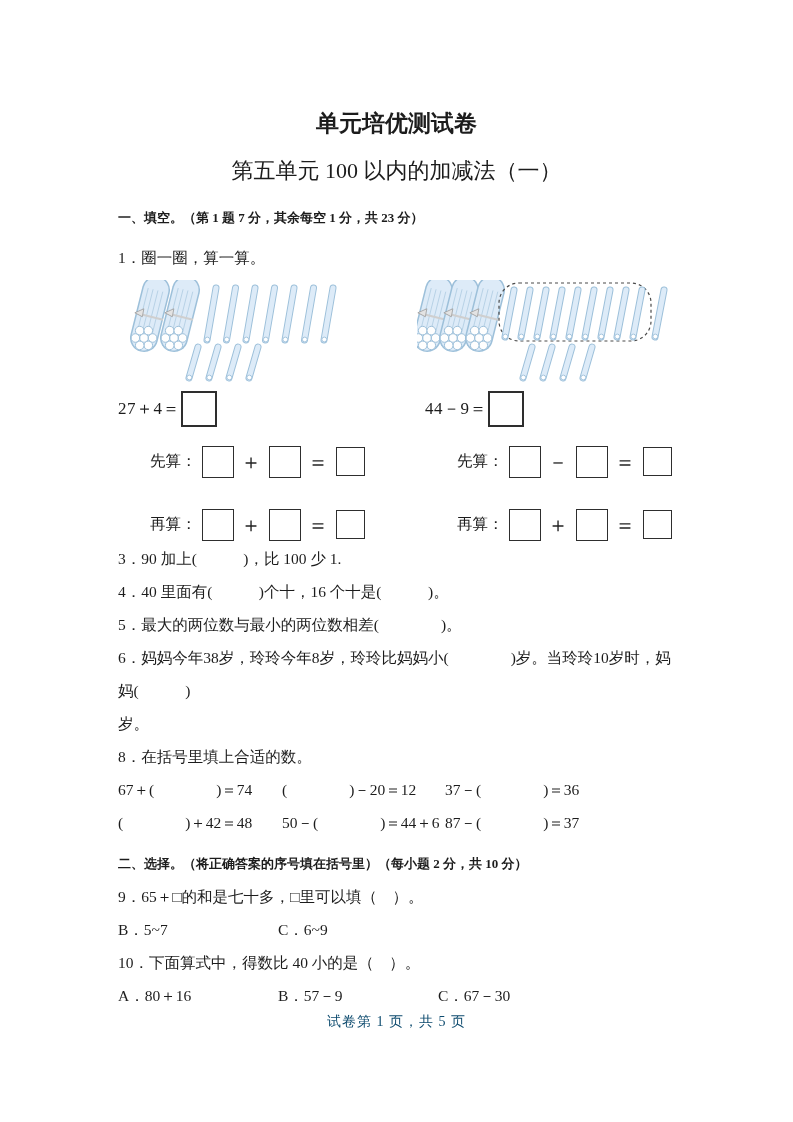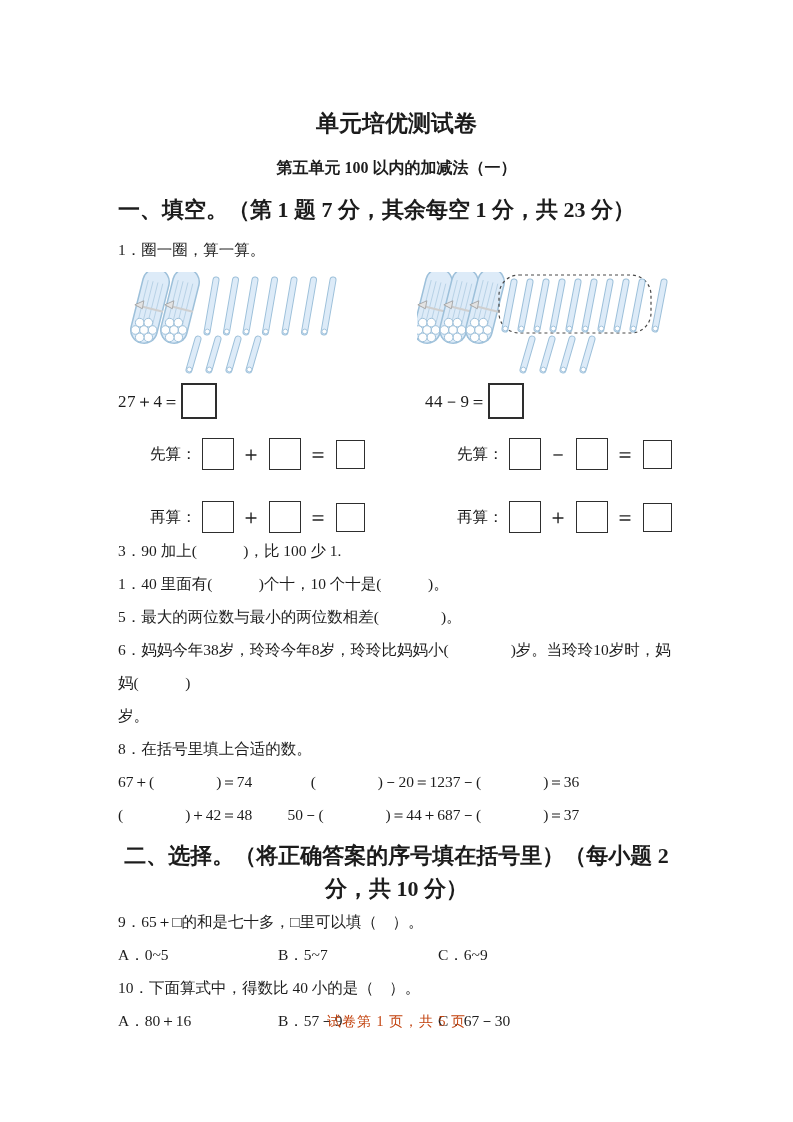--- a/index.html
+++ b/index.html
@@ -12,25 +12,25 @@
     overflow:hidden;
     box-sizing:border-box;
     padding:112px 118px 0 118px;
   }
   h1.title{
     margin:0;text-align:center;
     font-size:23px;font-weight:bold;line-height:1.05;
   }
   h2.subtitle{
     margin:22px 0 0 0;text-align:center;
-    font-size:16px;font-weight:bold;line-height:1.2;
+    font-size:22px;font-weight:normal;line-height:1.2;
   }
   .sec-heading{
     margin:18px 0 0 0;
-    font-size:22px;font-weight:bold;line-height:30px;
+    font-size:13px;font-weight:bold;line-height:30px;
     white-space:pre-wrap;
   }
   .q{
     margin:0;
     font-size:15.5px;line-height:33px;
     white-space:pre-wrap;
   }
   .q.first{margin-top:8px;}
   .illustration{
     position:relative;
@@ -53,31 +53,31 @@
     display:inline-block;width:32px;height:32px;
     border:1.6px solid #2e2e2e;background:#fff;box-sizing:border-box;
     flex:none;
   }
   .ansbox.big{width:36px;height:36px;border-width:2px;margin-left:1px;}
   .ansbox.small{width:29px;height:29px;}
   .op{font-size:21px;margin:0 7px;flex:none;}
   .eq-row{display:flex;font-size:15.5px;line-height:33px;}
   .eq-cell{white-space:pre-wrap;}
   .eq-cell.c1{width:164px;flex:none;}
-  .eq-cell.c2{width:163px;flex:none;text-align:right;}
+  .eq-cell.c2{width:163px;flex:none;}
   .eq-cell.c3{flex:1;}
   .opt-row{display:flex;font-size:15.5px;line-height:33px;}
   .opt{white-space:pre-wrap;}
   .opt.o1{width:160px;flex:none;}
   .opt.o2{width:160px;flex:none;}
   .opt.o3{flex:1;}
   .footer{
     position:absolute;left:0;bottom:28px;width:100%;
     margin:0;text-align:center;
-    font-size:14px;color:#c2410c;letter-spacing:1px;
+    font-size:14px;color:#0c4a6e;letter-spacing:1px;
   }
 </style>
 </head>
 <body>
 
 <div class="page">
 
   <h1 class="title">单元培优测试卷</h1>
   <h2 class="subtitle">第五单元 100 以内的加减法（一）</h2>
 
@@ -284,42 +284,41 @@
         <span class="ansbox"></span>
         <span class="op">＋</span>
         <span class="ansbox"></span>
         <span class="op">＝</span>
         <span class="ansbox small"></span>
       </div>
     </div>
   </div>
 
   <p class="q">3．90 加上(　　　)，比 100 少 1.</p>
-  <p class="q">1．40 里面有(　　　)个十，10 个十是(　　　)。</p>
+  <p class="q">4．40 里面有(　　　)个十，16 个十是(　　　)。</p>
   <p class="q">5．最大的两位数与最小的两位数相差(　　　　)。</p>
   <p class="q">6．妈妈今年38岁，玲玲今年8岁，玲玲比妈妈小(　　　　)岁。当玲玲10岁时，妈妈(　　　)</p>
   <p class="q">岁。</p>
   <p class="q">8．在括号里填上合适的数。</p>
 
   <div class="eq-row">
     <span class="eq-cell c1">67＋(　　　　)＝74</span>
     <span class="eq-cell c2">(　　　　)－20＝12</span>
     <span class="eq-cell c3">37－(　　　　)＝36</span>
   </div>
   <div class="eq-row">
     <span class="eq-cell c1">(　　　　)＋42＝48</span>
     <span class="eq-cell c2">50－(　　　　)＝44＋6</span>
     <span class="eq-cell c3">87－(　　　　)＝37</span>
   </div>
 
-  <p class="sec-heading" style="margin-top:8px;line-height:33px;text-align:center;">二、选择。（将正确答案的序号填在括号里）（每小题 2 分，共 10 分）</p>
+  <p class="sec-heading" style="margin-top:8px;line-height:33px;">二、选择。（将正确答案的序号填在括号里）（每小题 2 分，共 10 分）</p>
 
   <p class="q">9．65＋□的和是七十多，□里可以填（　）。</p>
   <div class="opt-row">
-    <span class="opt o1">A．0~5</span>
     <span class="opt o2">B．5~7</span>
     <span class="opt o3">C．6~9</span>
   </div>
 
   <p class="q">10．下面算式中，得数比 40 小的是（　）。</p>
   <div class="opt-row">
     <span class="opt o1">A．80＋16</span>
     <span class="opt o2">B．57－9</span>
     <span class="opt o3">C．67－30</span>
   </div>

